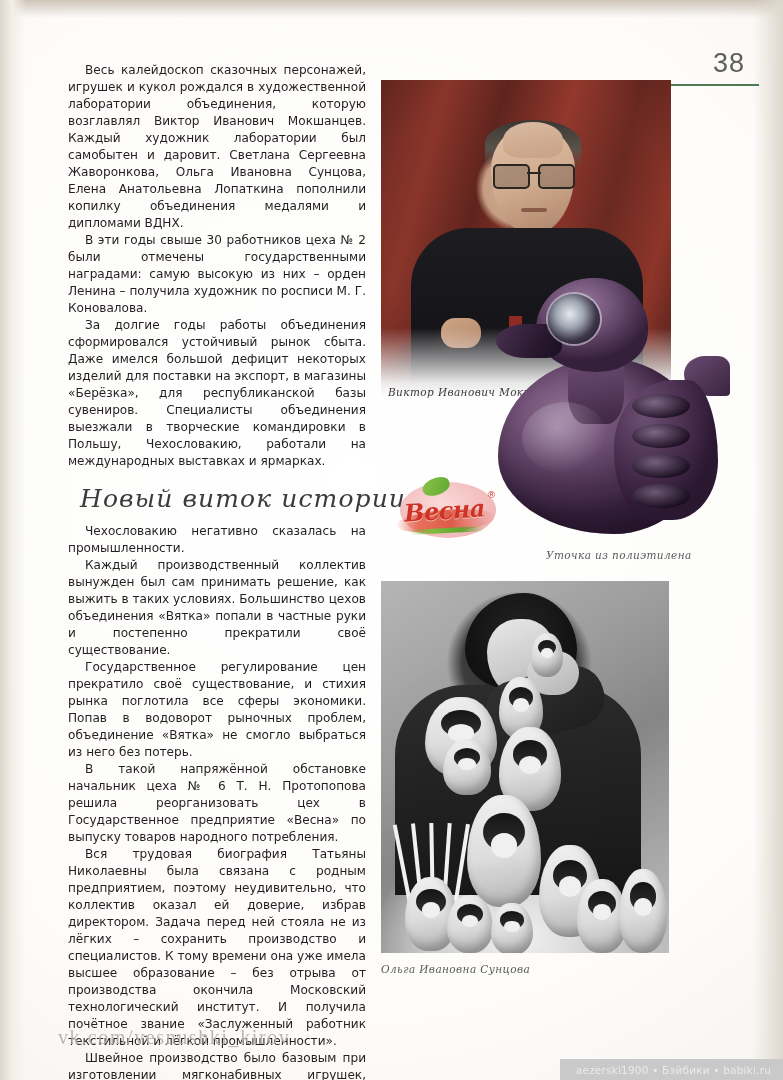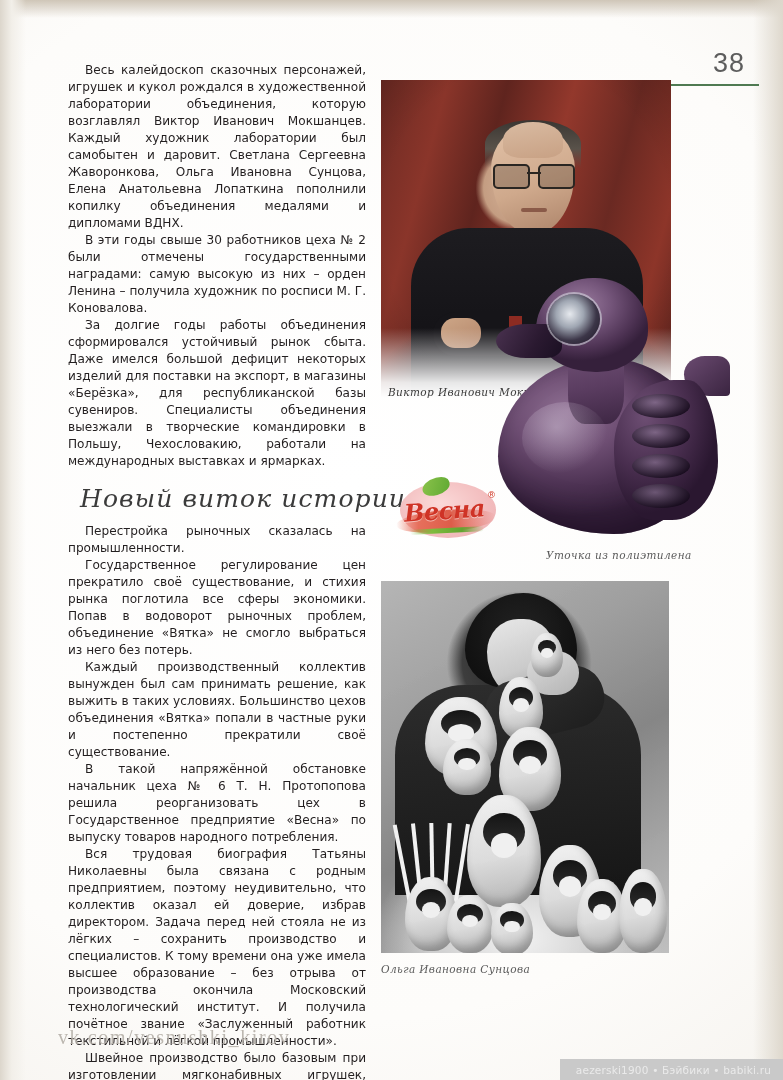--- a/index.html
+++ b/index.html
@@ -371,23 +371,23 @@
   <div class="pageno">38</div>
   <div class="pagerule"></div>
 
   <div class="col">
     <p>Весь калейдоскоп сказочных персонажей, игрушек и кукол рождался в художественной лаборатории объединения, которую возглавлял Виктор Иванович Мокшанцев. Каждый художник лаборатории был самобытен и даровит. Светлана Сергеевна Жаворонкова, Ольга Ивановна Сунцова, Елена Анатольевна Лопаткина пополнили копилку объединения медалями и дипломами ВДНХ.</p>
     <p>В эти годы свыше 30 работников цеха № 2 были отмечены государственными наградами: самую высокую из них – орден Ленина – получила художник по росписи М. Г. Коновалова.</p>
     <p>За долгие годы работы объединения сформировался устойчивый рынок сбыта. Даже имелся большой дефицит некоторых изделий для поставки на экспорт, в магазины «Берёзка», для республиканской базы сувениров. Специалисты объединения выезжали в творческие командировки в Польшу, Чехословакию, работали на международных выставках и ярмарках.</p>
 
     <div class="heading">Новый виток истории</div>
 
-    <p>Перестройка рыночных сказалась на промышленности.</p>
+    <p>Чехословакию негативно сказалась на промышленности.</p>
+    <p>Каждый производственный коллектив вынужден был сам принимать решение, как выжить в таких условиях. Большинство цехов объединения «Вятка» попали в частные руки и постепенно прекратили своё существование.</p>
     <p>Государственное регулирование цен прекратило своё существование, и стихия рынка поглотила все сферы экономики. Попав в водоворот рыночных проблем, объединение «Вятка» не смогло выбраться из него без потерь.</p>
-    <p>Каждый производственный коллектив вынужден был сам принимать решение, как выжить в таких условиях. Большинство цехов объединения «Вятка» попали в частные руки и постепенно прекратили своё существование.</p>
     <p>В такой напряжённой обстановке начальник цеха № 6 Т. Н. Протопопова решила реорганизовать цех в Государственное предприятие «Весна» по выпуску товаров народного потребления.</p>
     <p>Вся трудовая биография Татьяны Николаевны была связана с родным предприятием, поэтому неудивительно, что коллектив оказал ей доверие, избрав директором. Задача перед ней стояла не из лёгких – сохранить производство и специалистов. К тому времени она уже имела высшее образование – без отрыва от производства окончила Московский технологический институт. И получила почётное звание «Заслуженный работник текстильной и лёгкой промышленности».</p>
     <p>Швейное производство было базовым при изготовлении мягконабивных игрушек, карнавальных костюмов, пошива кукольных платьев и потому упор был сделан на этот вид работ. В 1991 году было разработано и выпускалось кроме игрушек более 20 видов швейных изделий. Однако их производство оказа-</p>
   </div>
 
   <div class="photo photo-top">
     <div class="hair"></div>
     <div class="head"></div>
     <div class="bald"></div>
     <div class="glasses">

